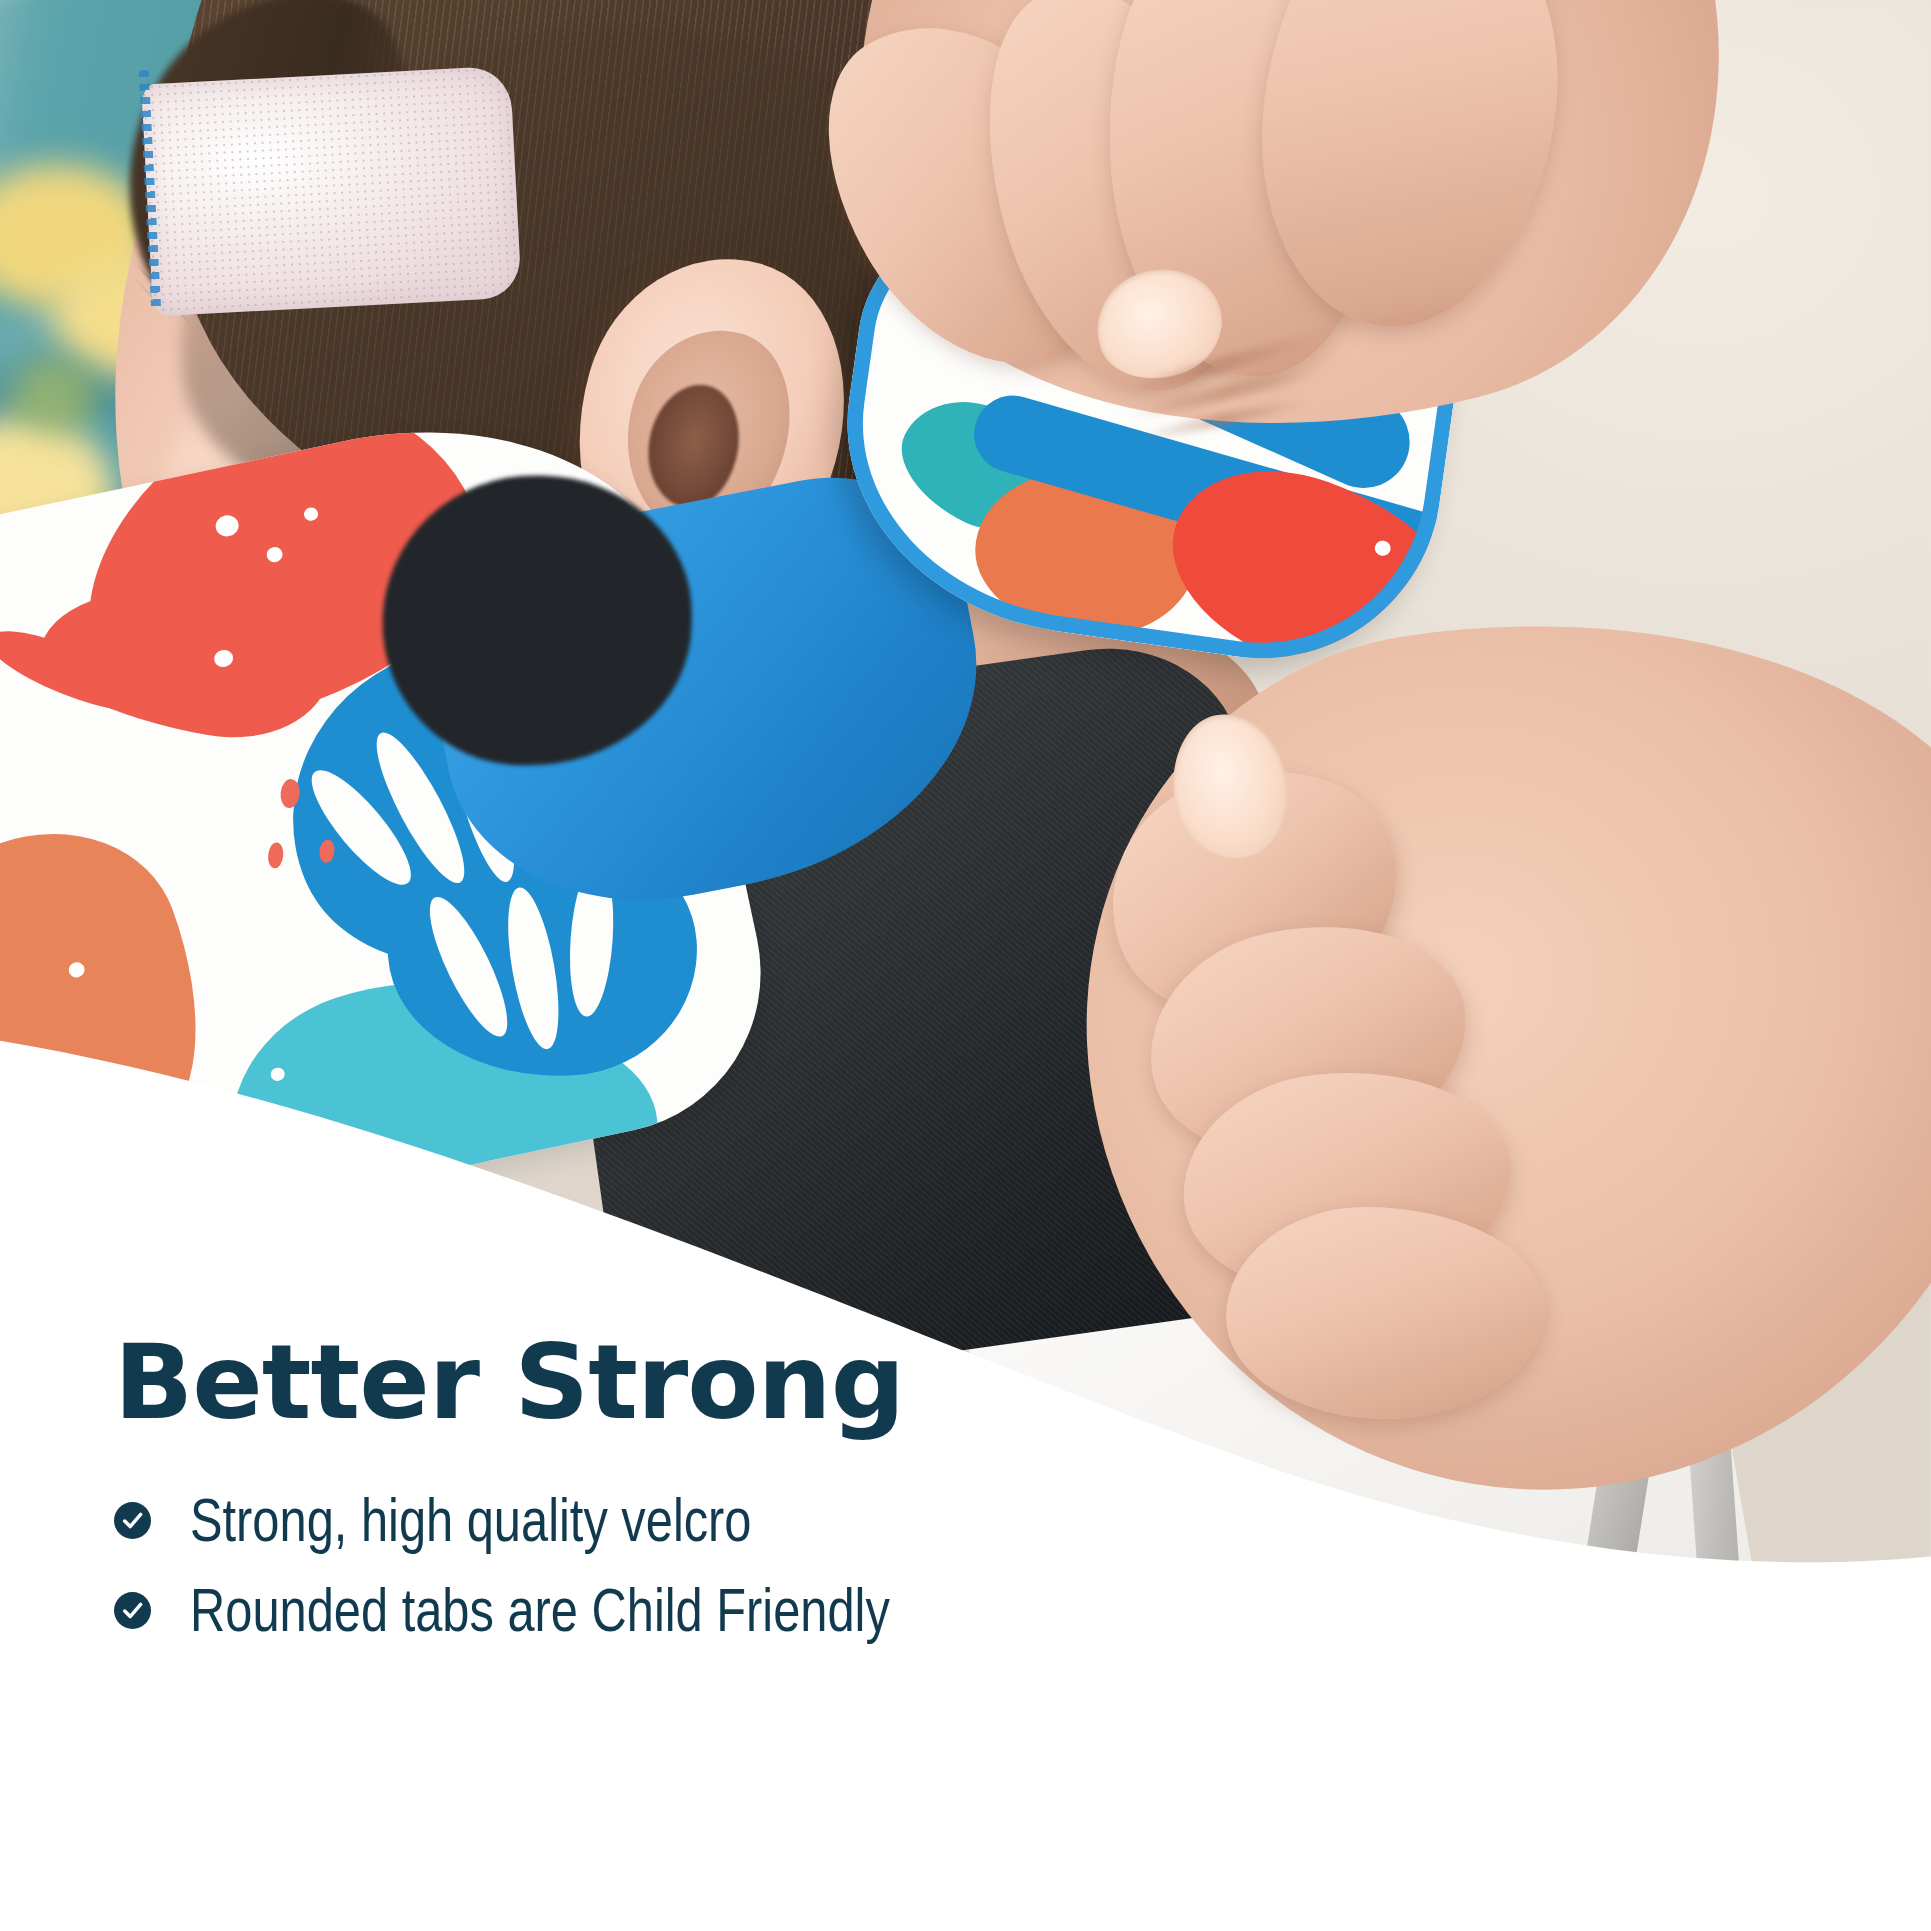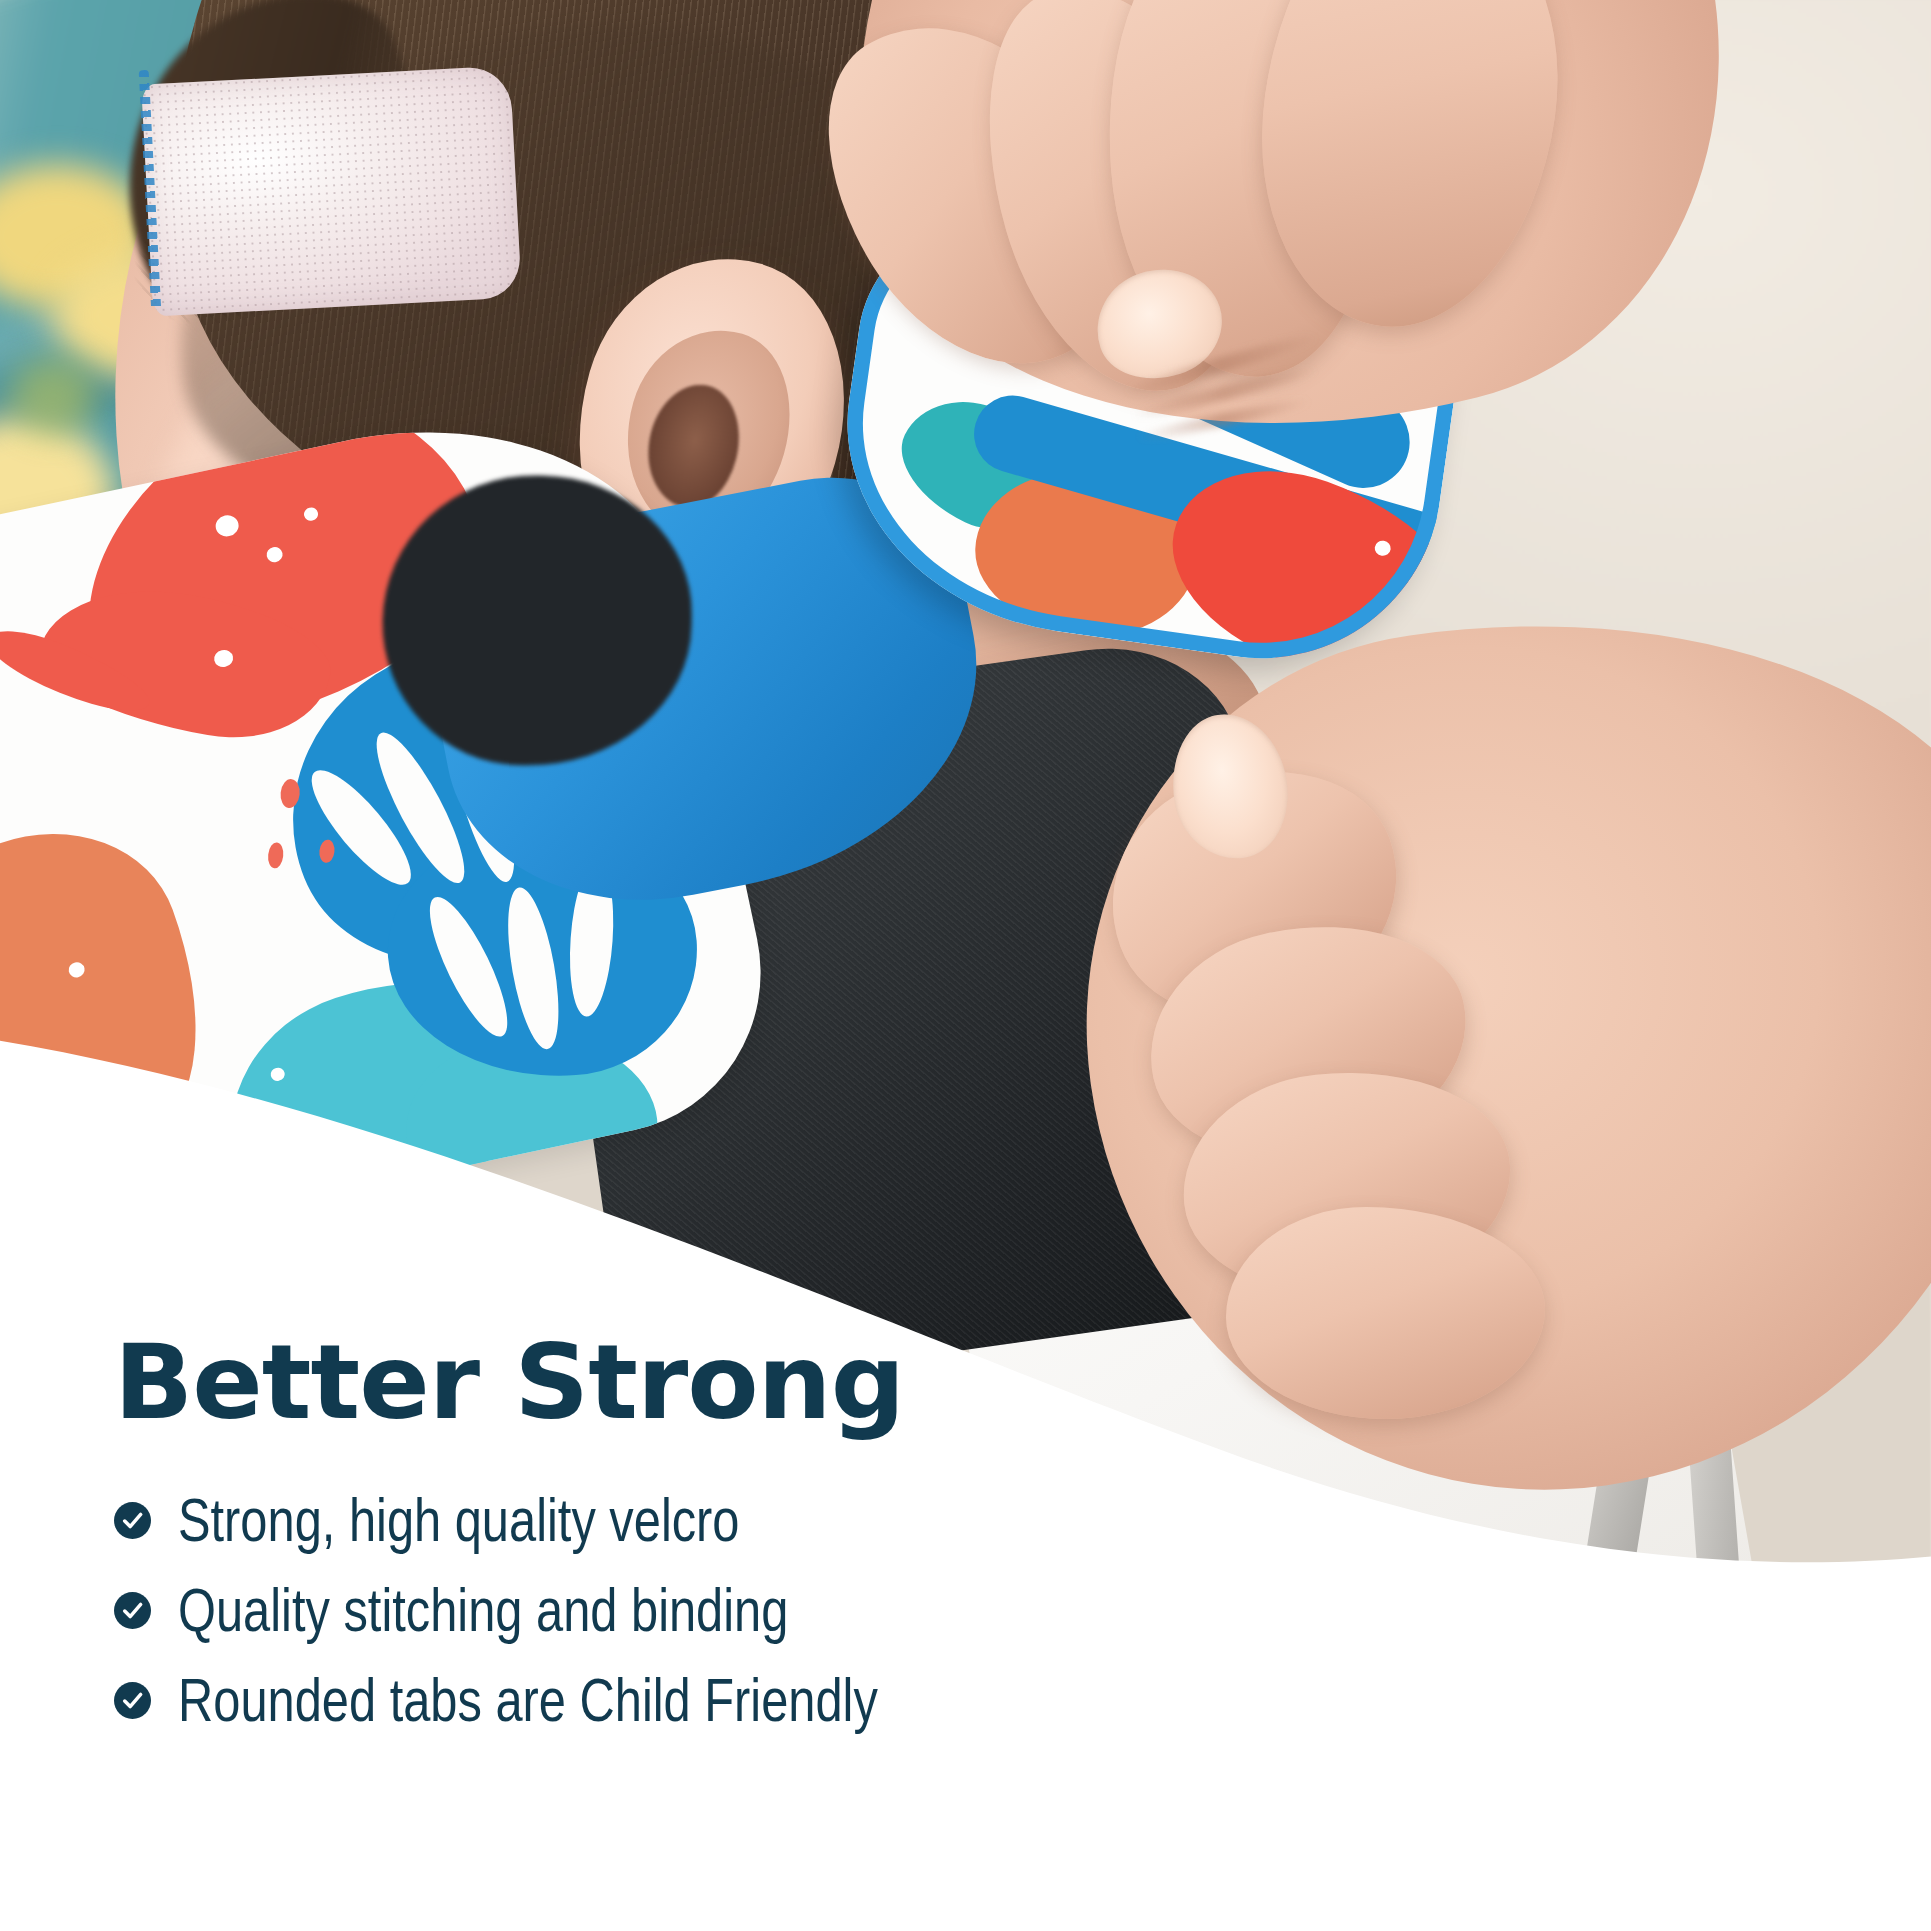--- a/index.html
+++ b/index.html
@@ -561,21 +561,21 @@
     white-space: nowrap;
   }
   .bullets {
     list-style: none;
     margin: 0;
     padding: 0;
   }
   .bullet {
     display: flex;
     align-items: center;
-    gap: 27px;
+    gap: 39px;
     margin-bottom: 24px;
   }
   .check-icon {
     flex: 0 0 auto;
     width: 37px;
     height: 37px;
     display: block;
   }
   .bullet-text {
     font-family: "Liberation Sans", sans-serif;
@@ -720,29 +720,20 @@
       <li class="bullet">
         <span class="check-icon-wrap">
           <svg class="check-icon" viewBox="0 0 38 38" xmlns="http://www.w3.org/2000/svg">
             <circle cx="19" cy="19" r="19" fill="#113A4F"></circle>
             <path d="M11 19.5 L16.6 25.2 L27.4 12.8" fill="none" stroke="#ffffff" stroke-width="3.6" stroke-linecap="round" stroke-linejoin="round"></path>
           </svg>
         </span>
         <span class="bullet-text">Strong, high quality velcro</span>
       </li>
 
-      <li class="bullet">
-        <span class="check-icon-wrap">
-          <svg class="check-icon" viewBox="0 0 38 38" xmlns="http://www.w3.org/2000/svg">
-            <circle cx="19" cy="19" r="19" fill="#113A4F"></circle>
-            <path d="M11 19.5 L16.6 25.2 L27.4 12.8" fill="none" stroke="#ffffff" stroke-width="3.6" stroke-linecap="round" stroke-linejoin="round"></path>
-          </svg>
-        </span>
-        <span class="bullet-text">Quality stitching and binding</span>
-      </li>
 
 
       <li class="bullet">
         <span class="check-icon-wrap">
           <svg class="check-icon" viewBox="0 0 38 38" xmlns="http://www.w3.org/2000/svg">
             <circle cx="19" cy="19" r="19" fill="#113A4F"></circle>
             <path d="M11 19.5 L16.6 25.2 L27.4 12.8" fill="none" stroke="#ffffff" stroke-width="3.6" stroke-linecap="round" stroke-linejoin="round"></path>
           </svg>
         </span>
         <span class="bullet-text">Rounded tabs are Child Friendly</span>

